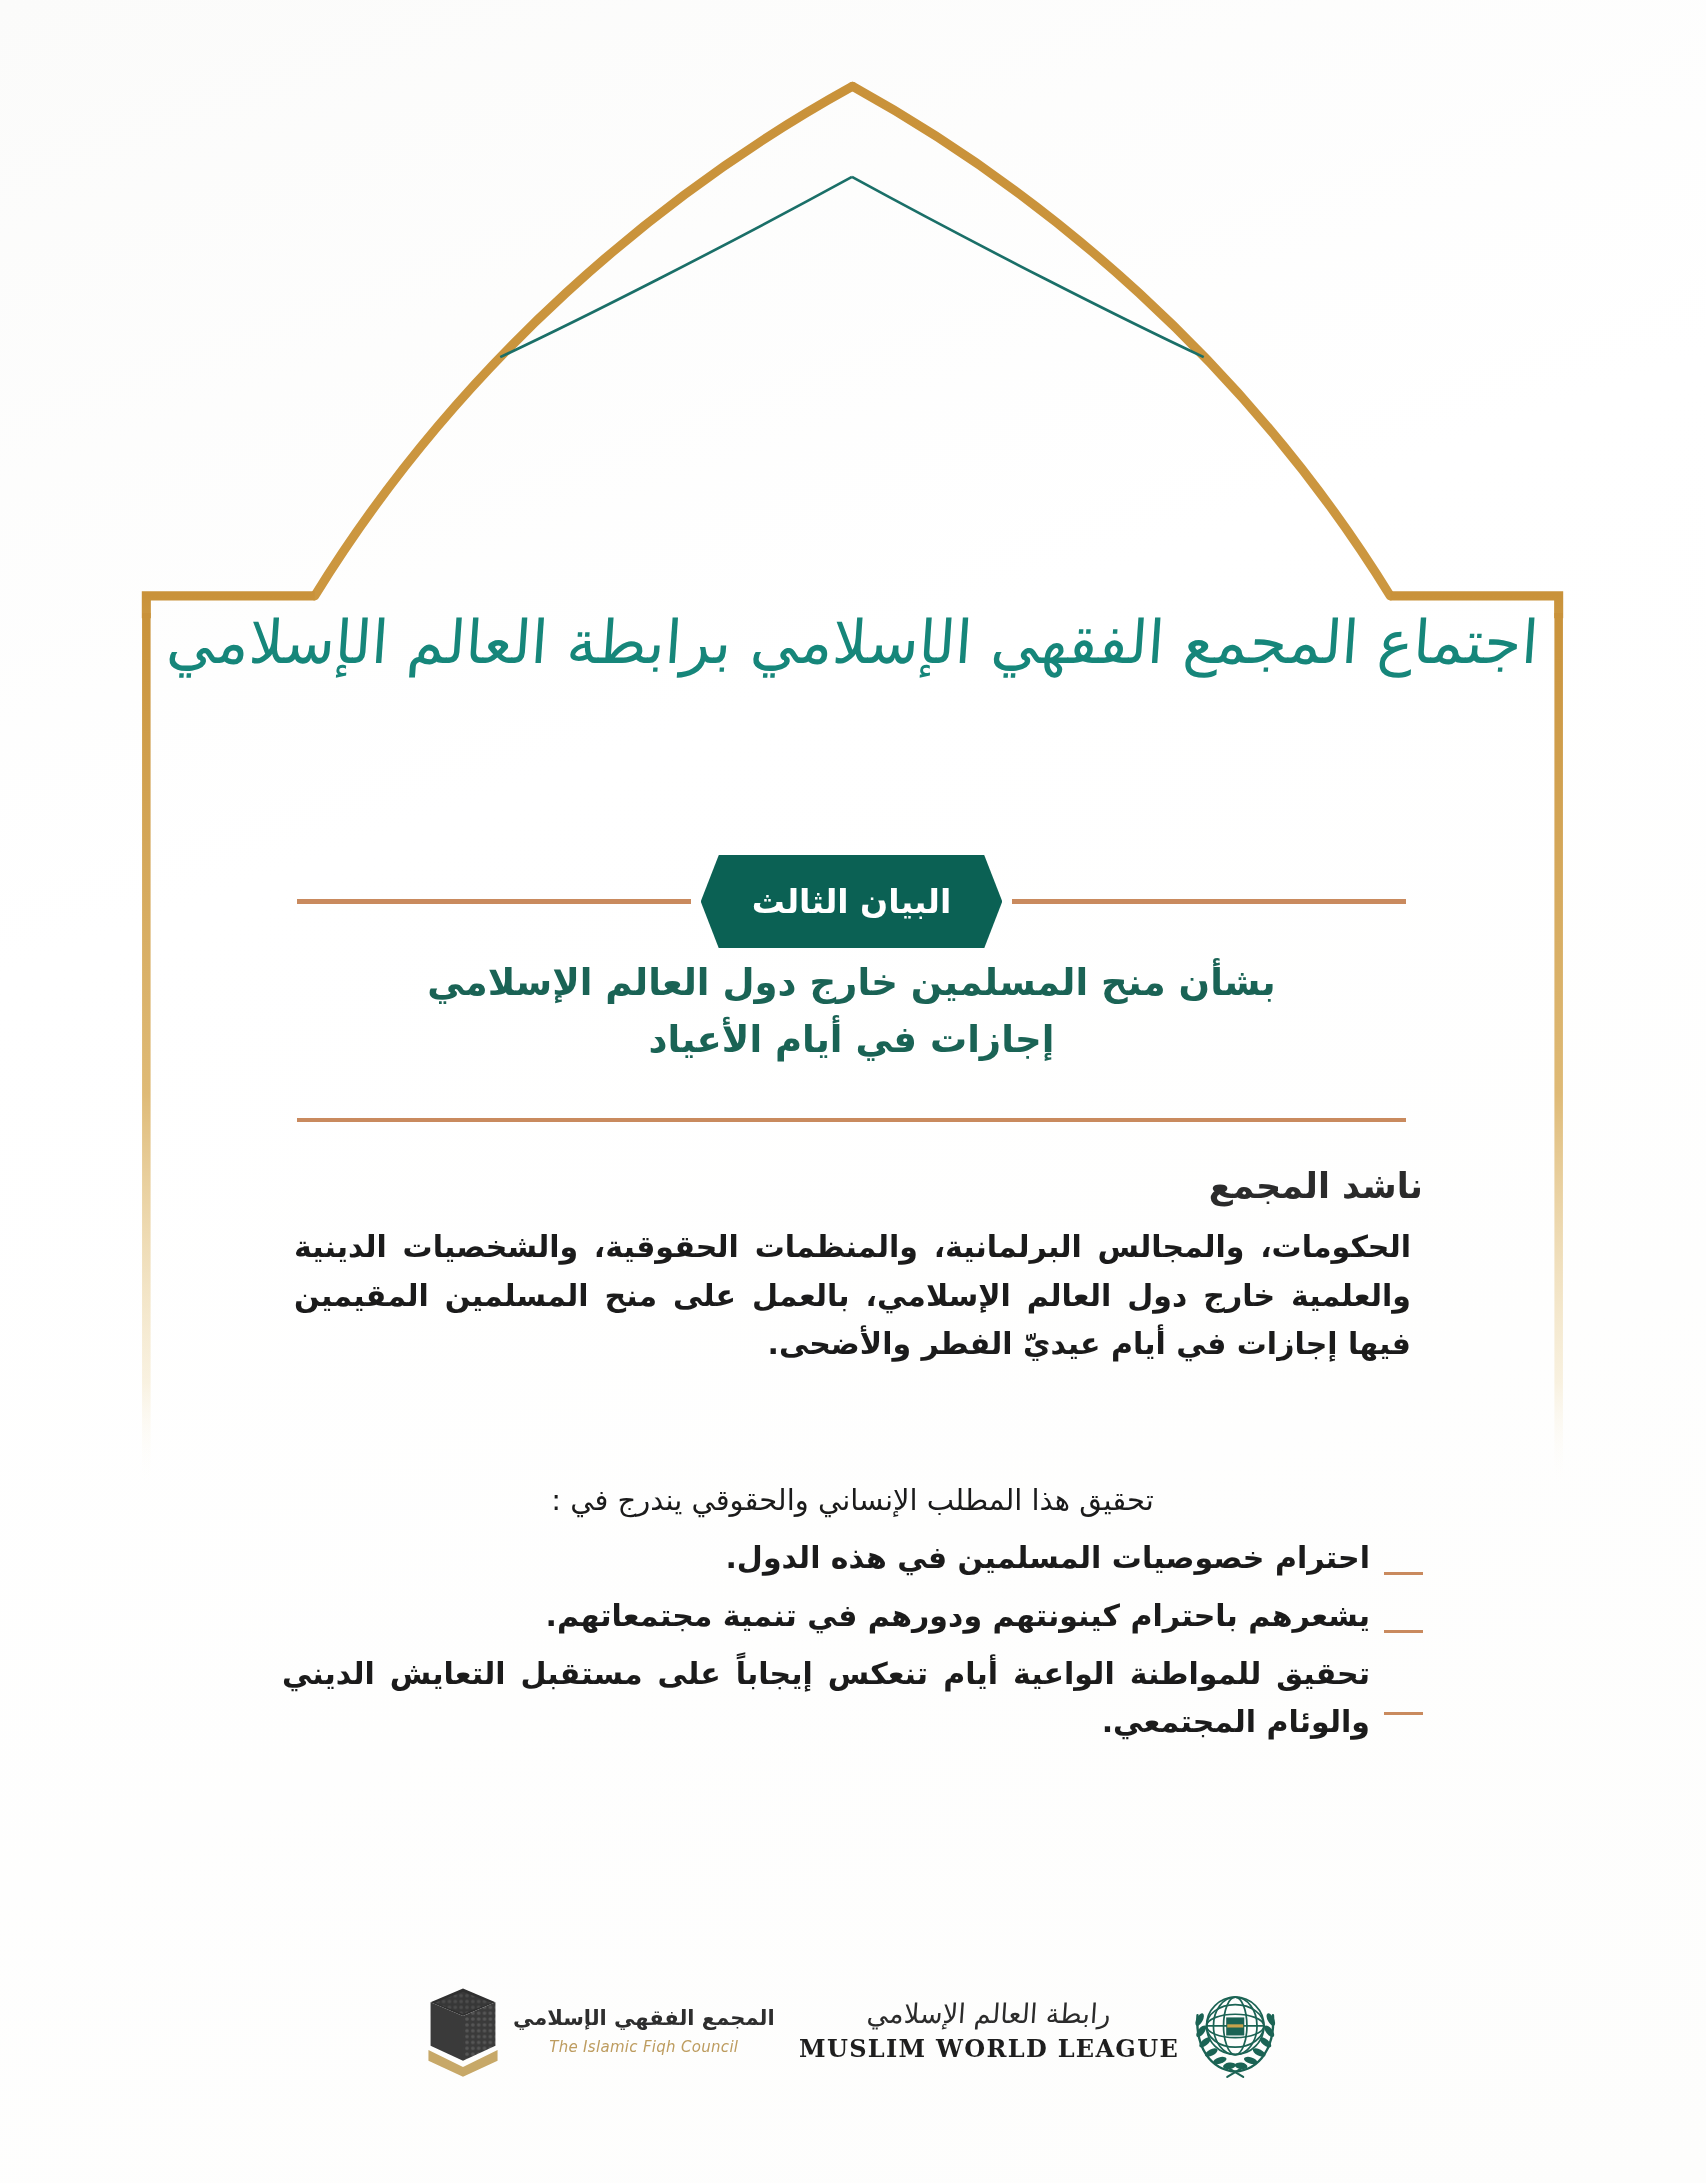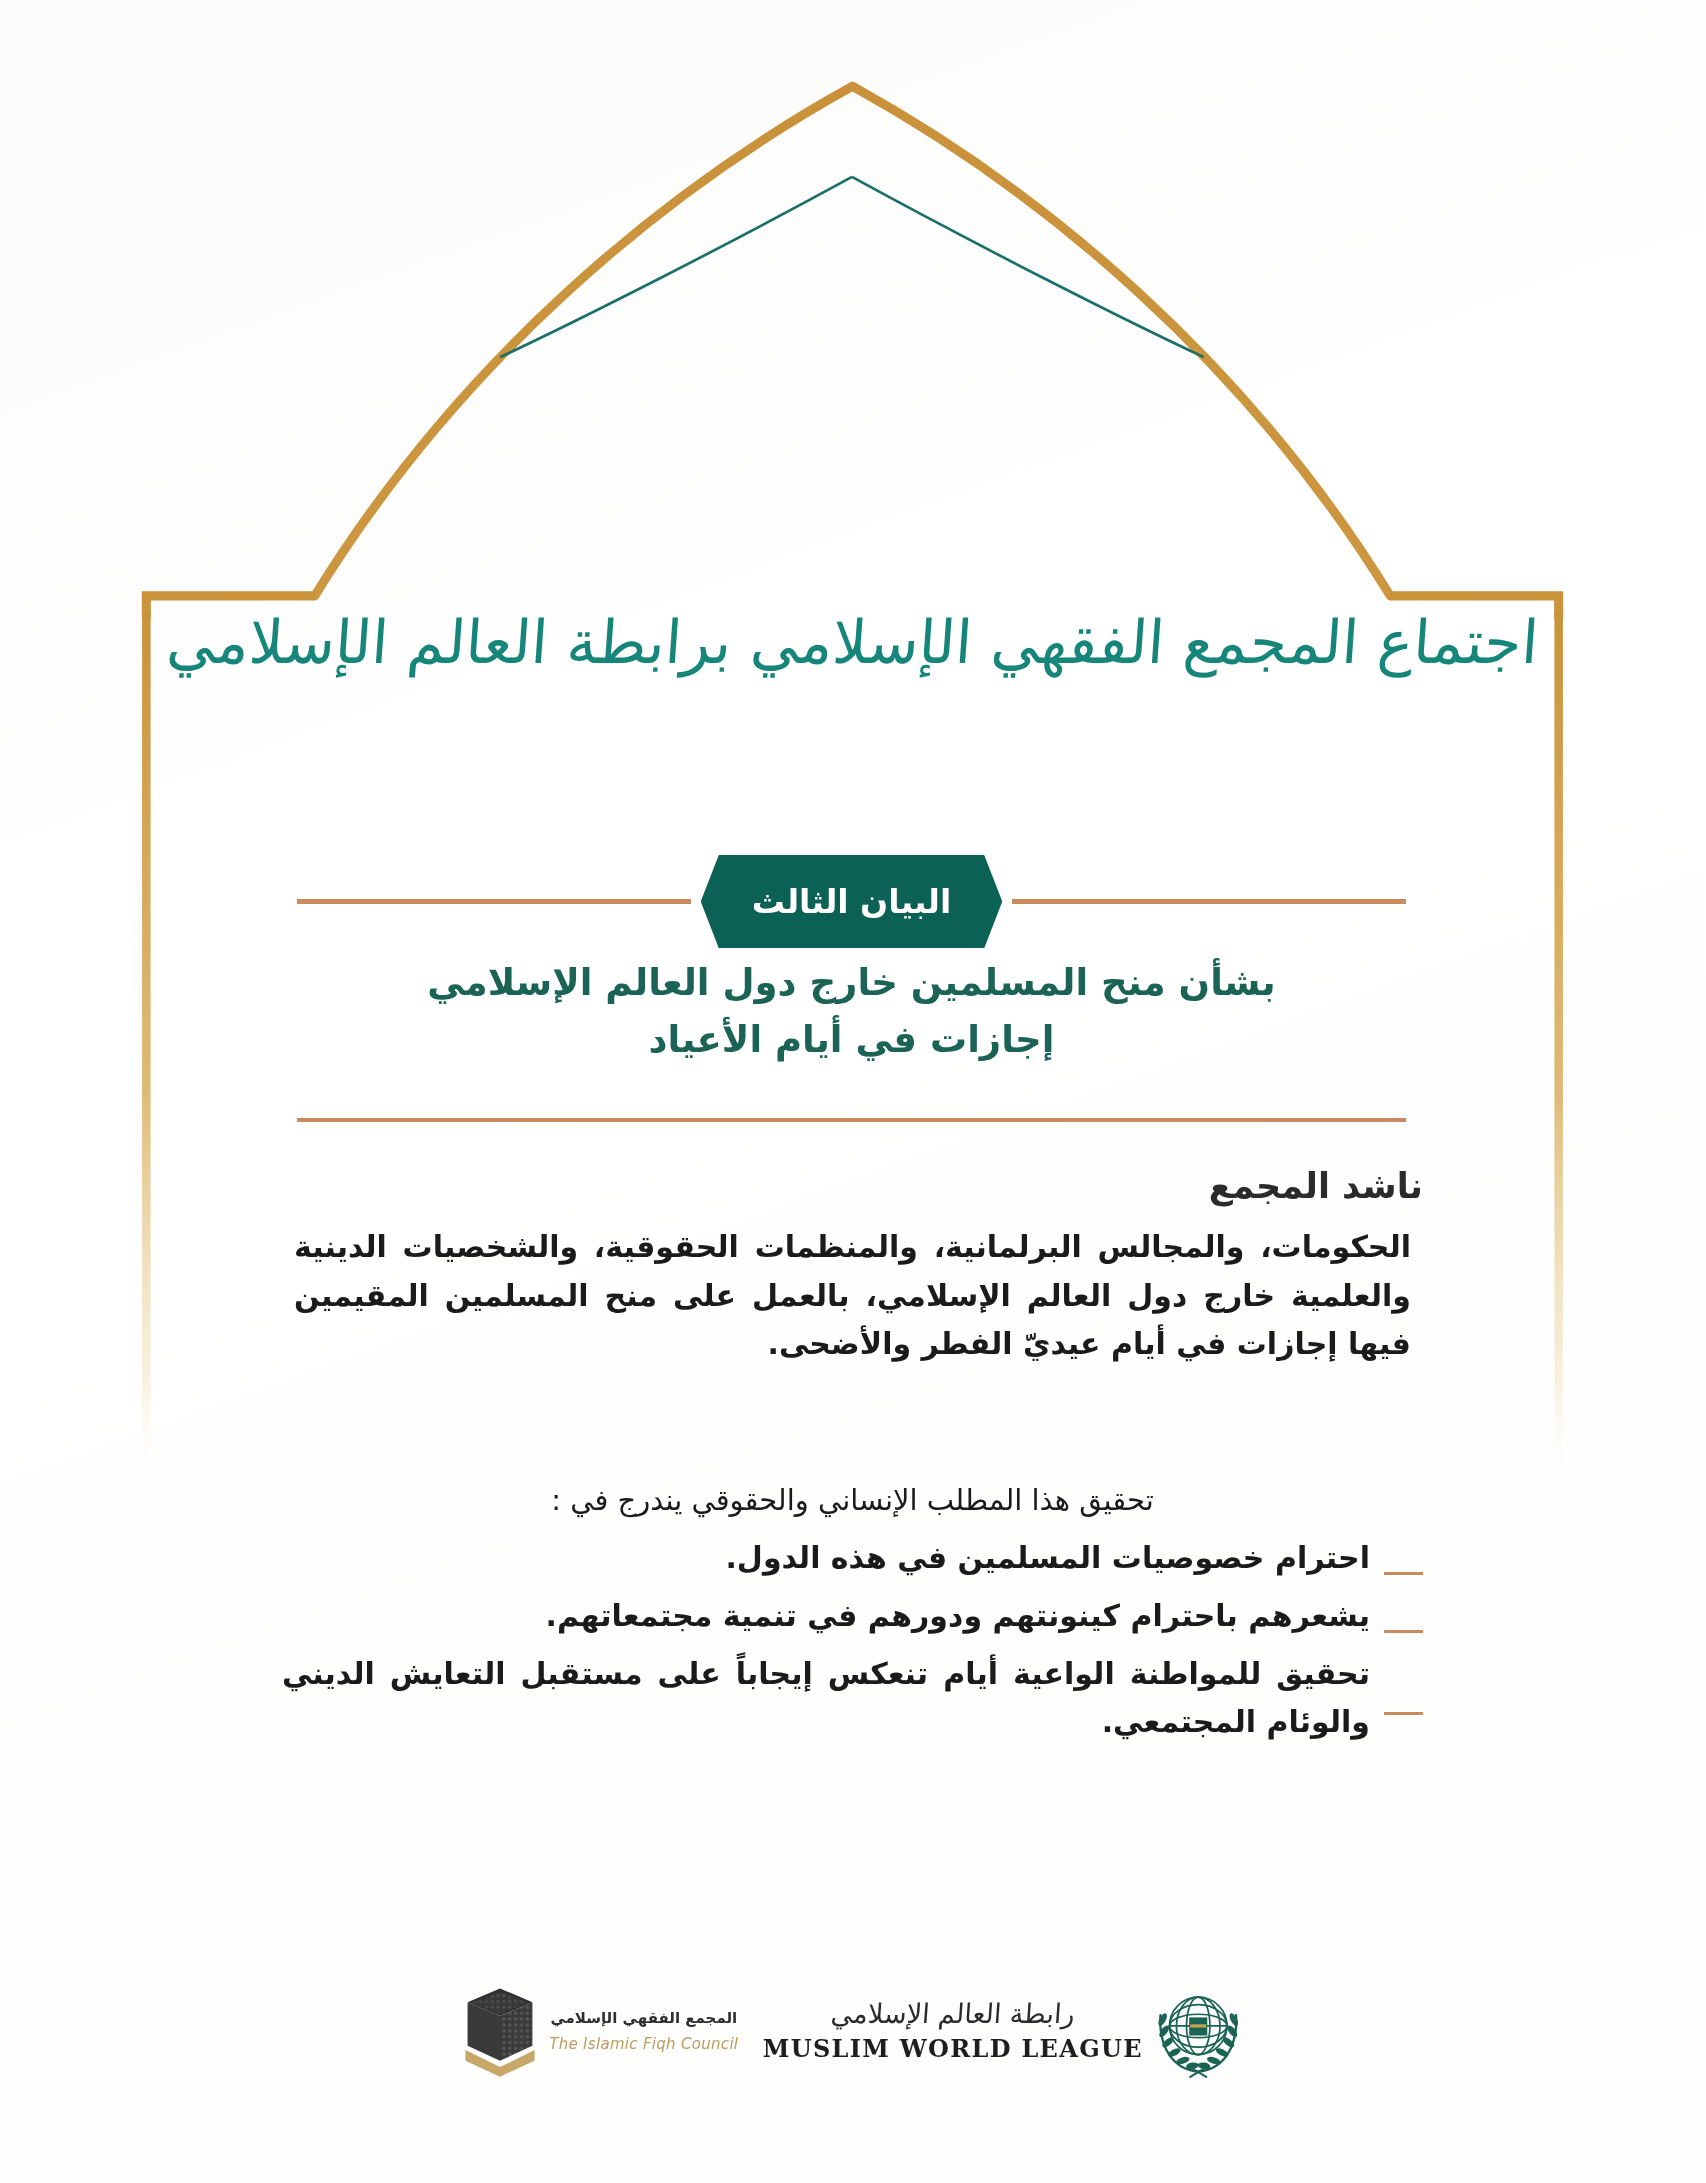--- a/index.html
+++ b/index.html
@@ -191,21 +191,21 @@
     gap: 9.6px;
   }
   .fiqh-wordmark {
     display: flex;
     flex-direction: column;
     align-items: center;
     direction: rtl;
     line-height: 1.1;
   }
   .fiqh-ar {
-    font-size: 15px;
+    font-size: 21px;
     color: #2E2E2E;
     font-weight: 600;
     letter-spacing: 0.5px;
   }
   .fiqh-en {
     font-size: 15px;
     color: #BD9C5F;
     letter-spacing: 0.3px;
     margin-top: 9px;
     direction: ltr;

